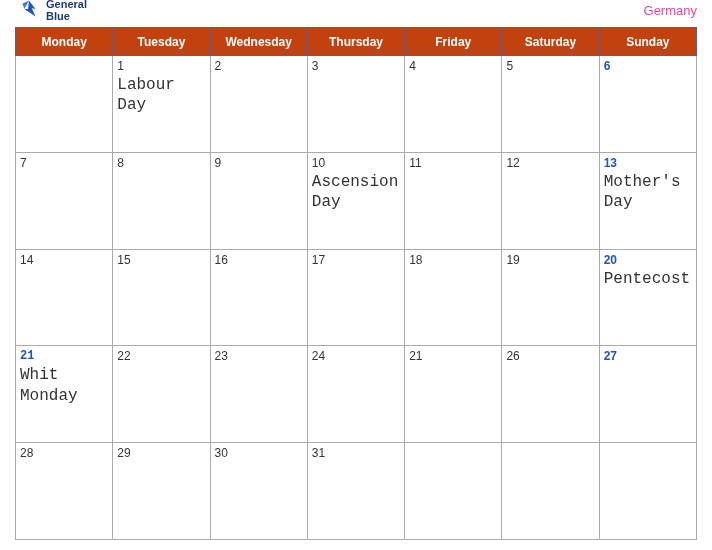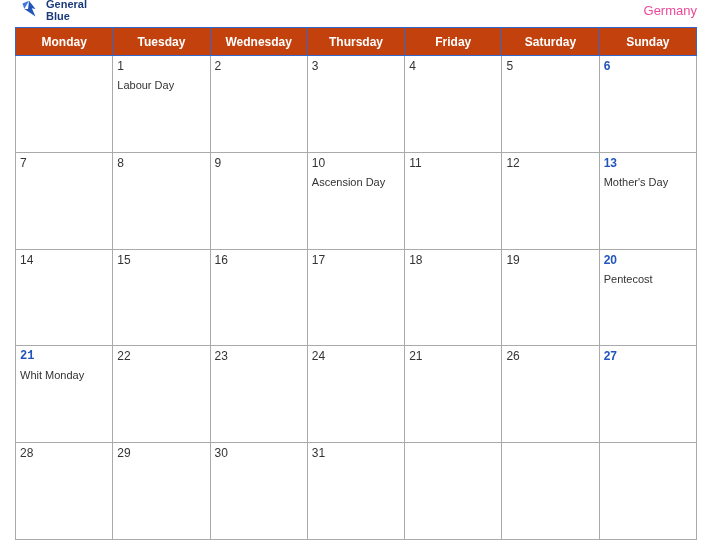--- a/index.html
+++ b/index.html
@@ -86,23 +86,24 @@
       font-size: 12px;
       color: #333;
       display: block;
       margin-bottom: 2px;
     }
     .day-number.blue {
       color: #2255bb;
       font-weight: bold;
     }
     .holiday {
-      font-size: 11px;
+      font-size: 16px;
       color: #333;
       line-height: 1.2;
+      font-family: Liberation Mono, monospace;
     }
     td.sunday .day-number {
       color: #2255bb;
       font-weight: bold;
     }
     td.monday-blue .day-number {
       color: #2255bb;
       font-weight: bold;
       font-family: Liberation Mono, monospace;
     }

